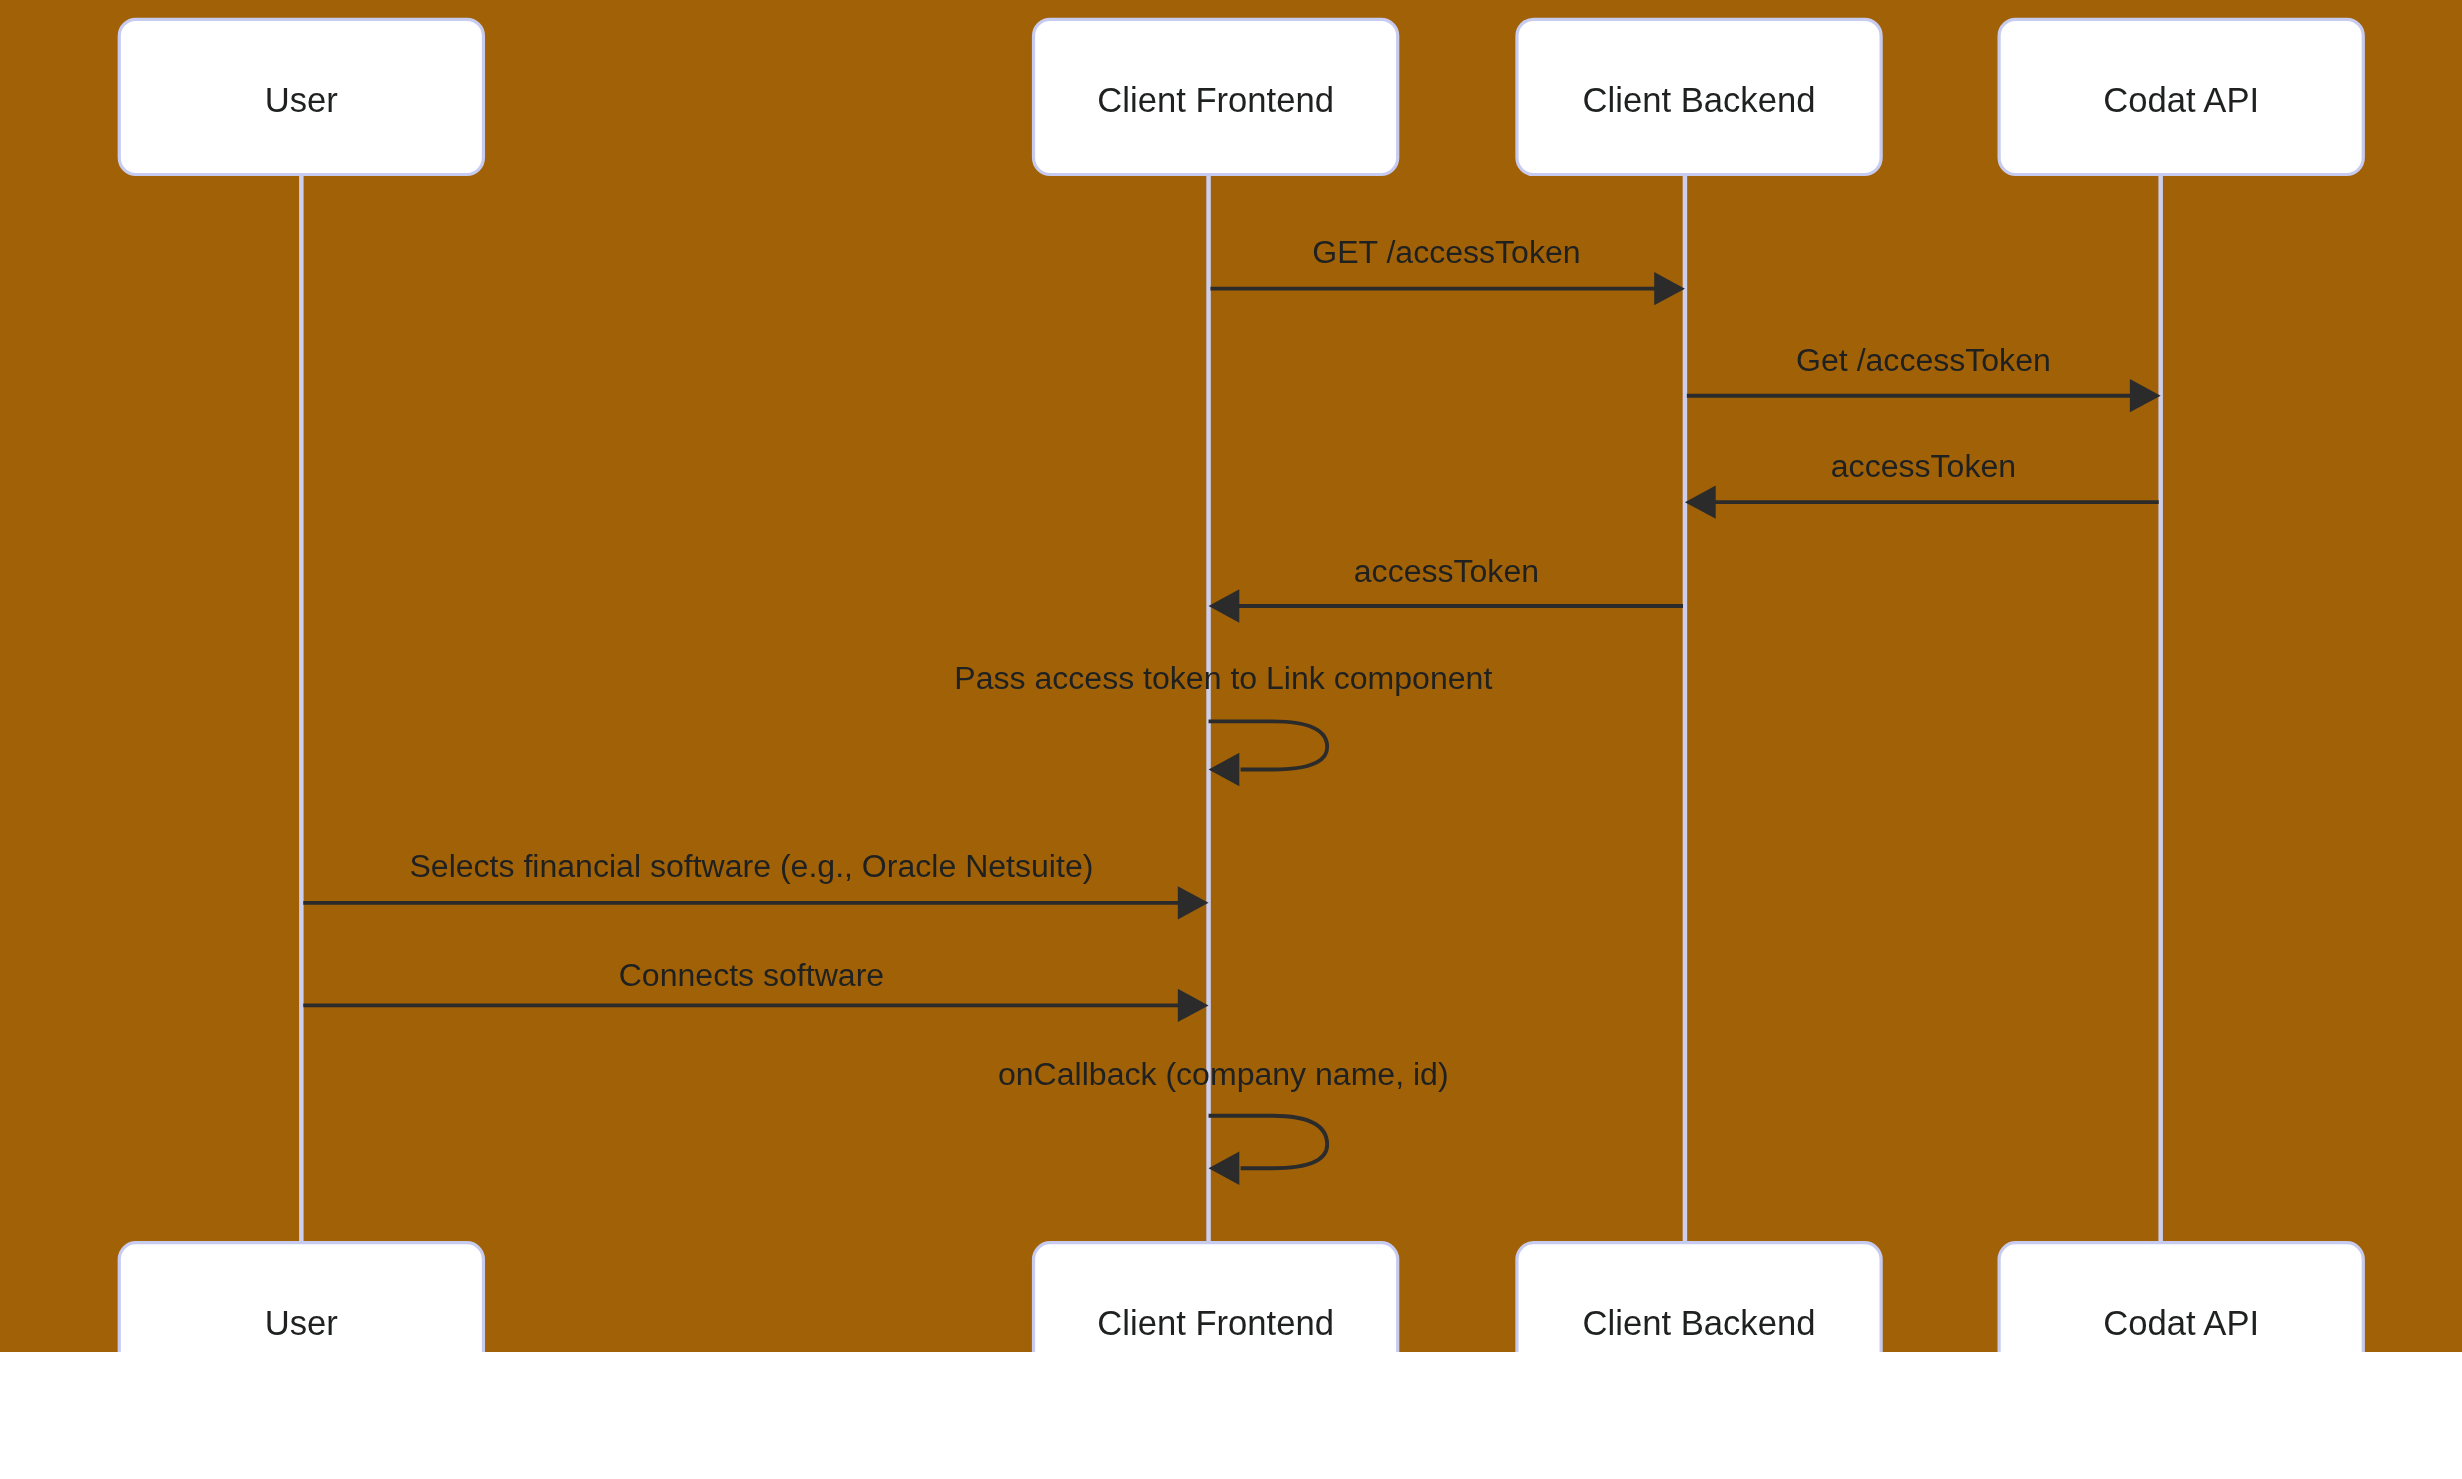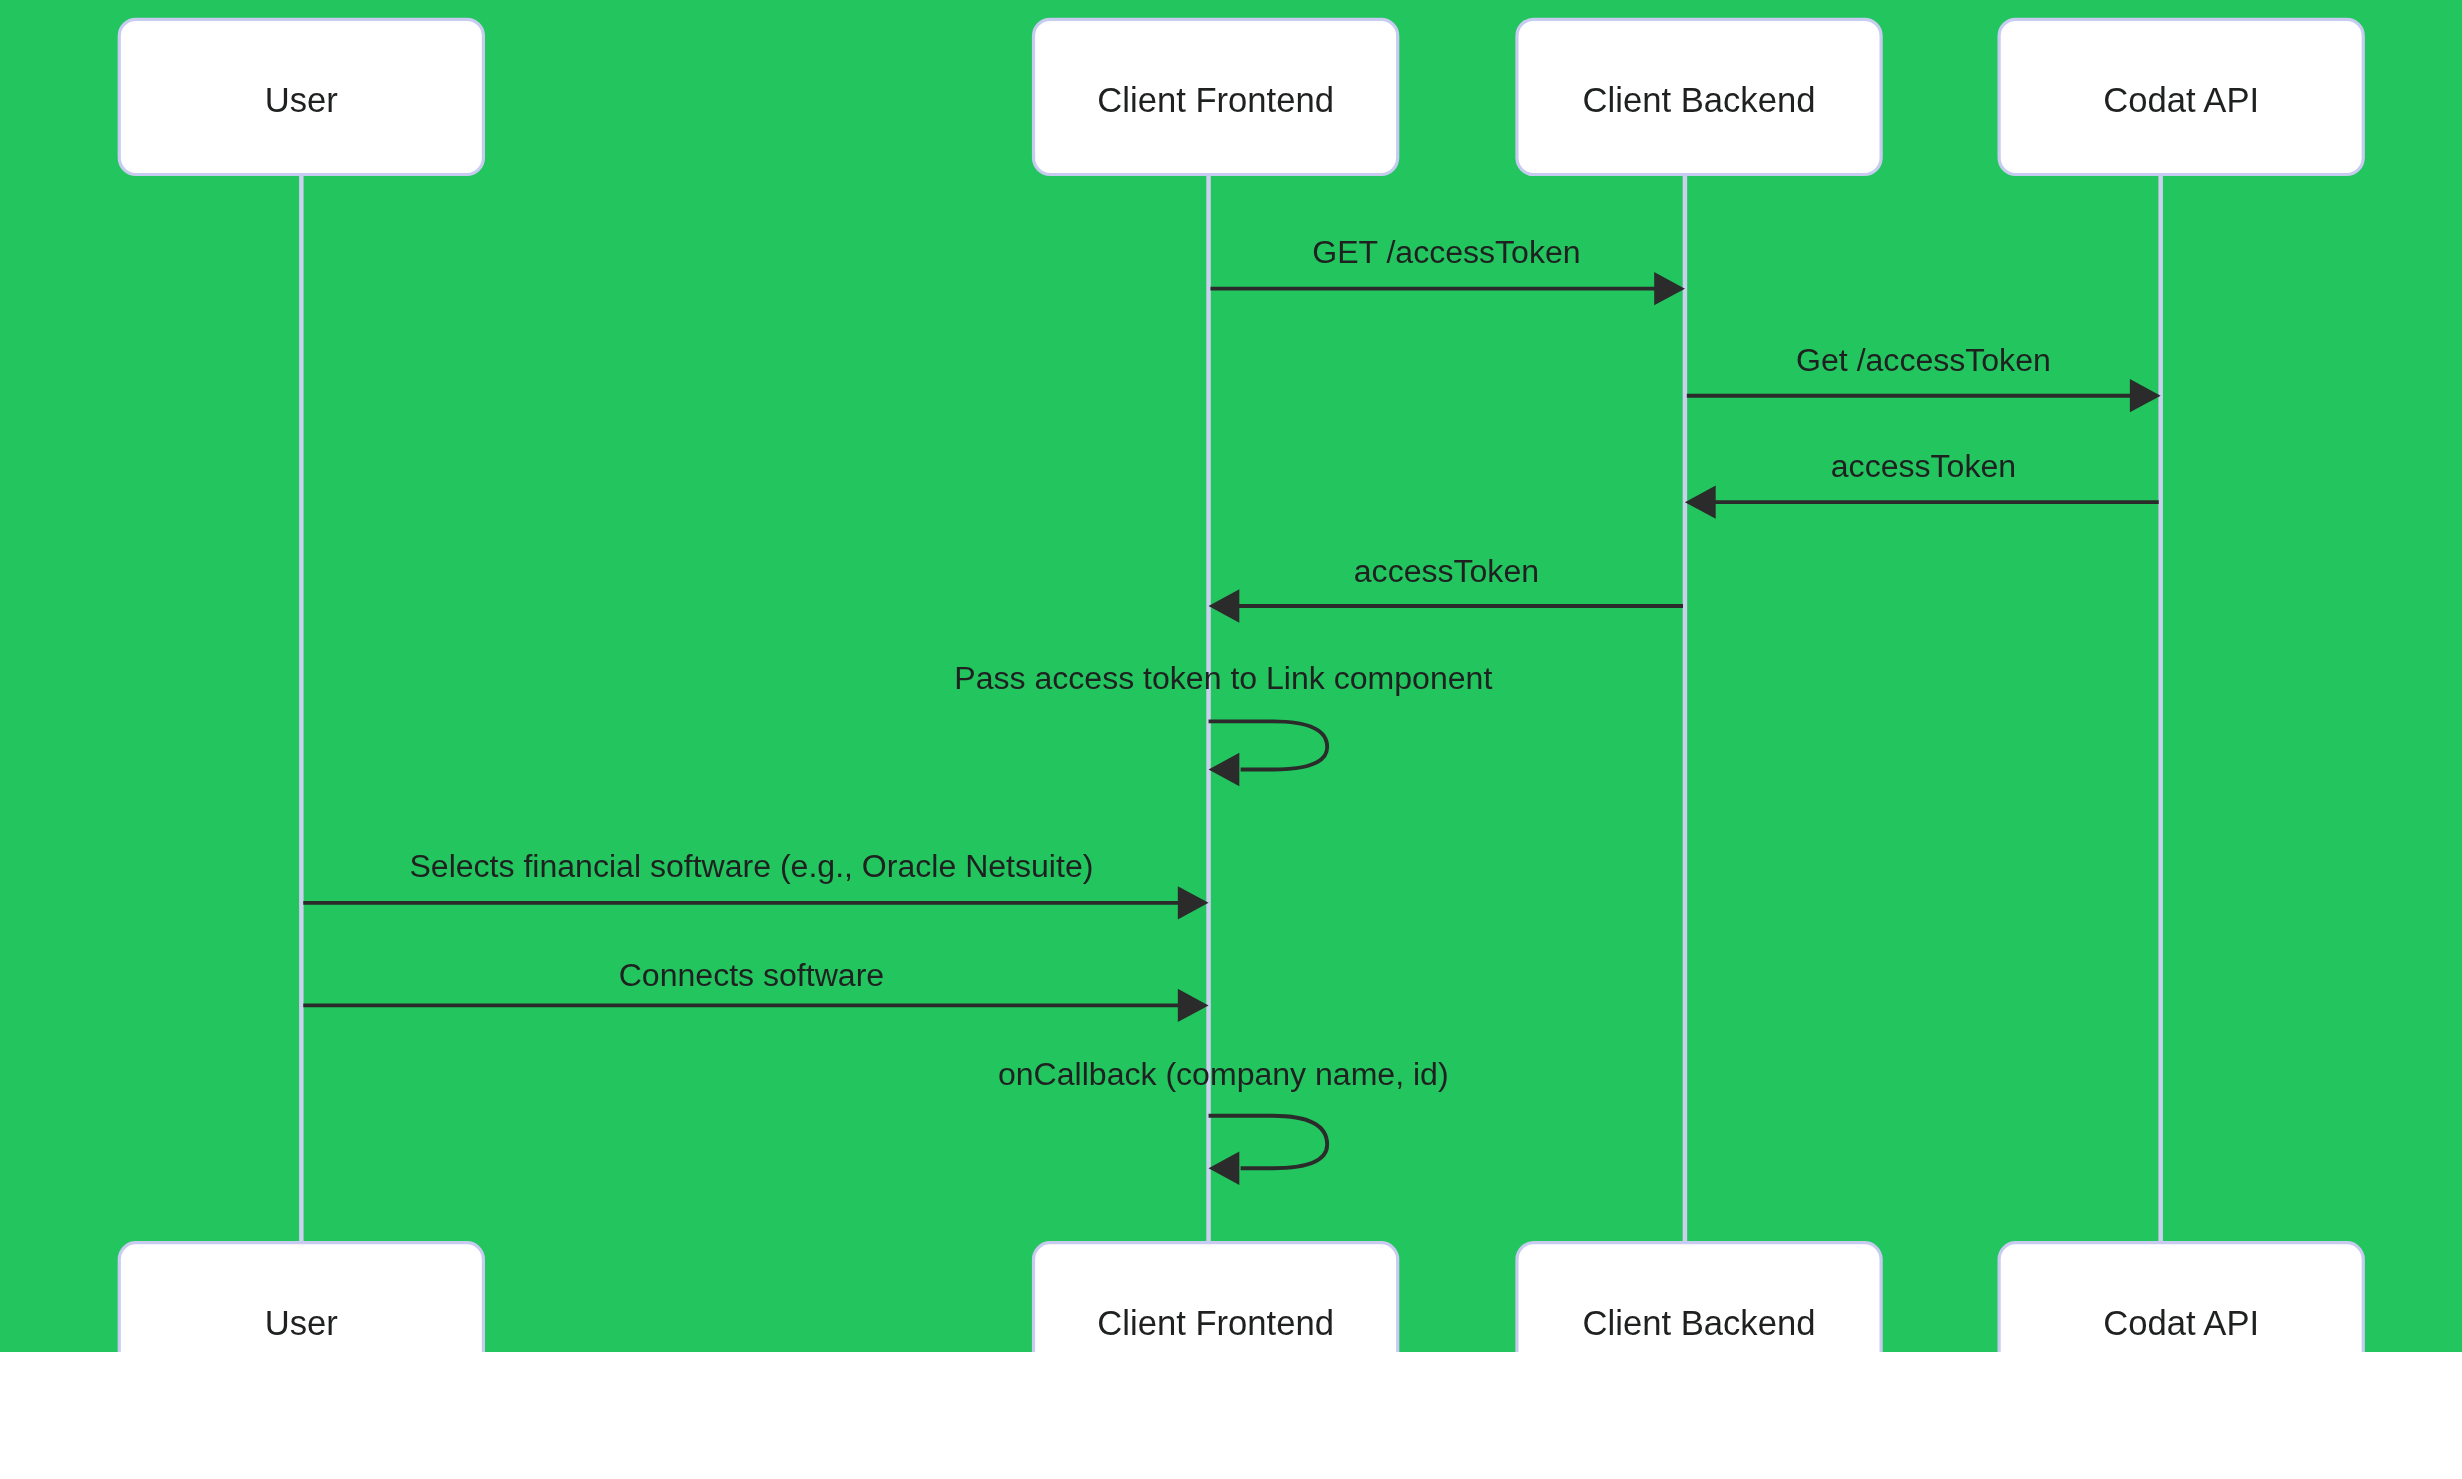--- a/index.html
+++ b/index.html
@@ -8,21 +8,21 @@
     padding: 0;
     background: #ffffff;
   }
   body {
     font-family: "Liberation Sans", sans-serif;
   }
   #diagram-root {
     position: relative;
     width: 2462px;
     height: 1352px;
-    background: #22c55e;
+    background: #a16207;
     overflow: hidden;
   }
   #diagram-svg {
     position: absolute;
     top: 0;
     left: 0;
     width: 2462px;
     height: 1480px;
     display: block;
   }

